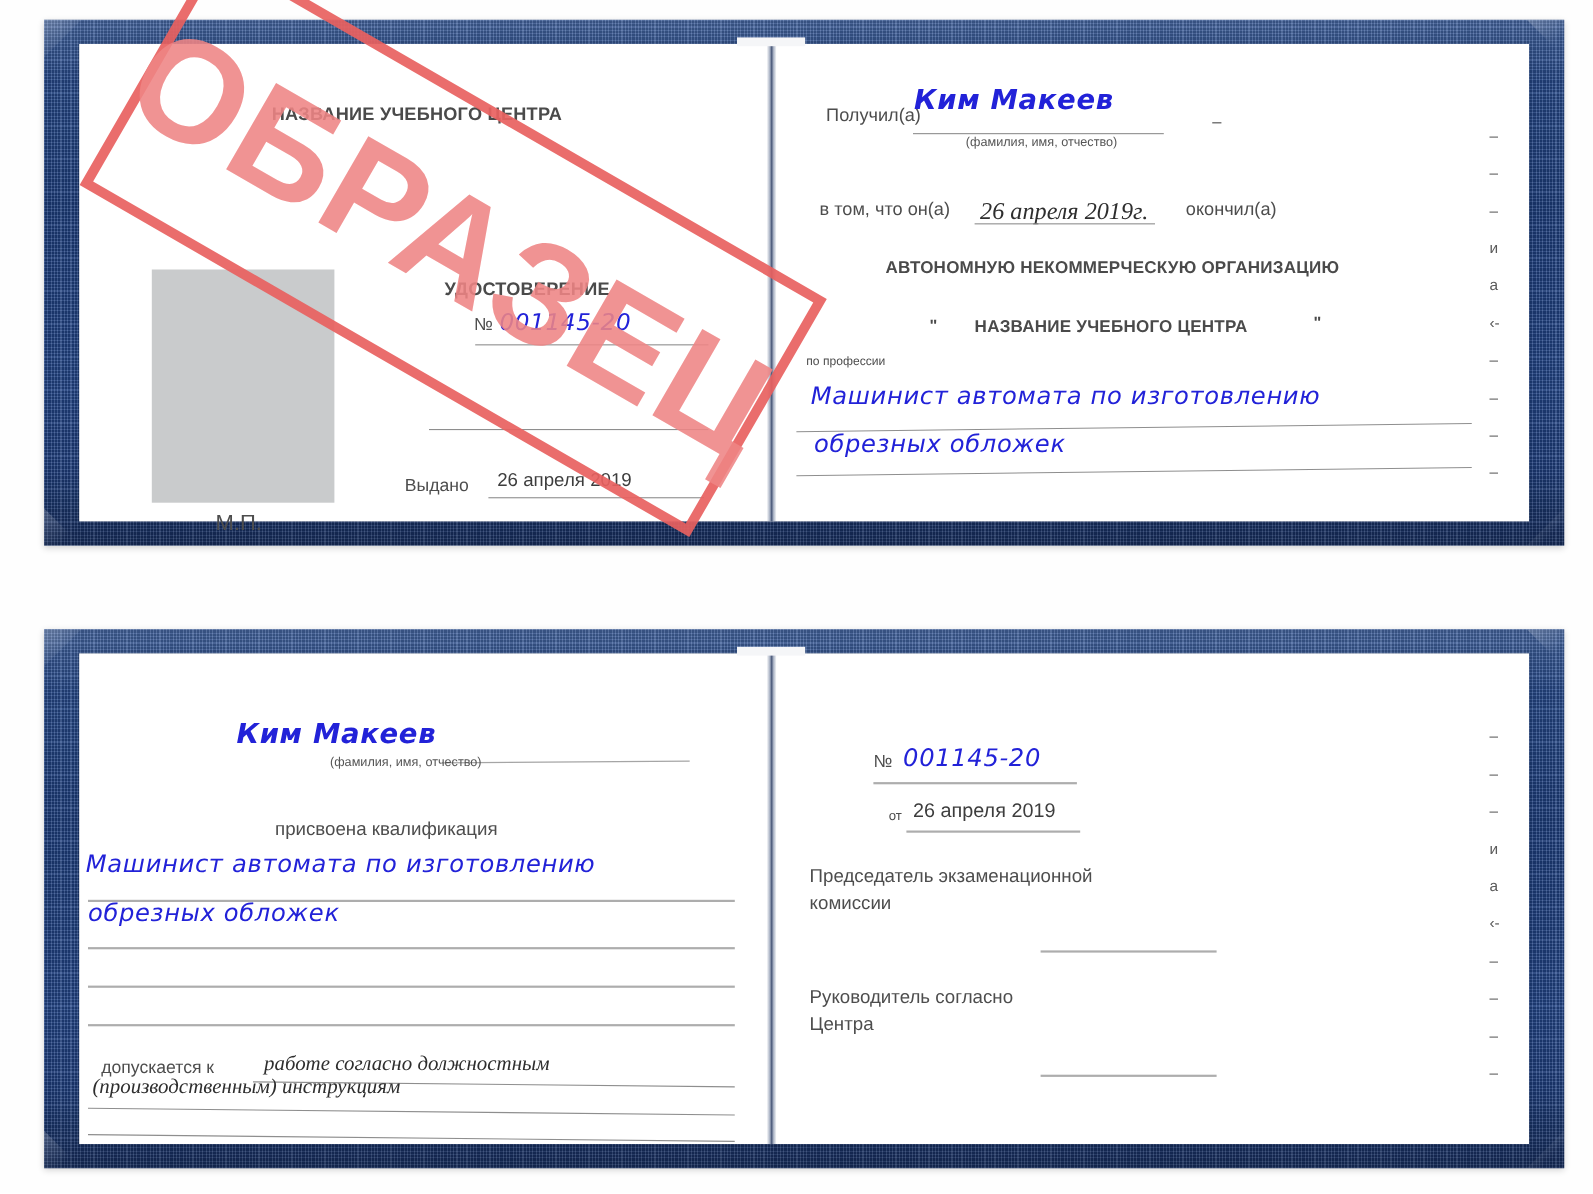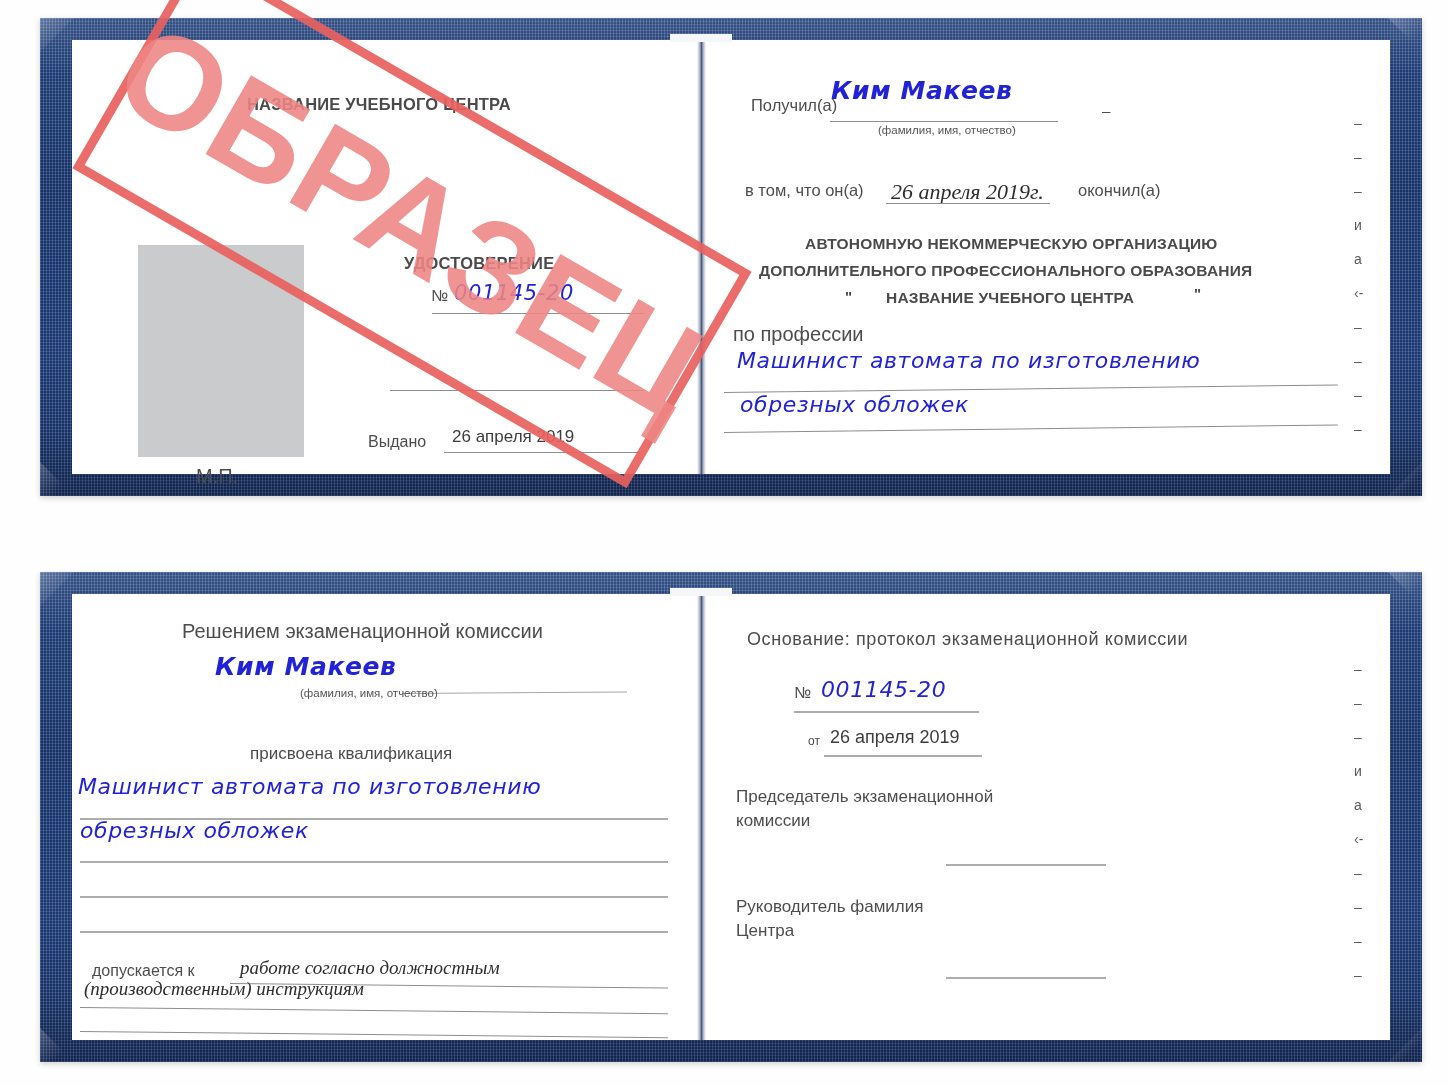--- a/index.html
+++ b/index.html
@@ -173,26 +173,25 @@
         <div class="rule" style="left:124px; top:81px; width:228px;"></div>
         <div class="tiny" style="position:absolute; left:172px; top:84px;">(фамилия, имя, отчество)</div>
         <div class="lbl-n" style="position:absolute; left:396px; top:62px; font-size:15px;">–</div>
 
         <div class="lbl-n" style="position:absolute; left:39px; top:141px; font-size:16.5px;">в том, что он(а)</div>
         <div class="typed-it" style="position:absolute; left:185px; top:139px; font-size:22px;">26 апреля 2019г.</div>
         <div class="rule" style="left:180px; top:163px; width:164px;"></div>
         <div class="lbl-n" style="position:absolute; left:372px; top:141px; font-size:16.5px;">окончил(а)</div>
 
         <div class="lbl" style="position:absolute; left:99px; top:195px; font-size:15.5px;">АВТОНОМНУЮ НЕКОММЕРЧЕСКУЮ ОРГАНИЗАЦИЮ</div>
-        <div class="lbl" style="position:absolute; left:53px; top:222px; font-size:15.5px;">ДОПОЛНИТЕЛЬНОГО ПРОФЕССИОНАЛЬНОГО ОБРАЗОВАНИЯ</div>
         <div class="lbl" style="position:absolute; left:139px; top:248px; font-size:15px;">"</div>
         <div class="lbl" style="position:absolute; left:180px; top:249px; font-size:15.5px;">НАЗВАНИЕ УЧЕБНОГО ЦЕНТРА</div>
         <div class="lbl" style="position:absolute; left:488px; top:245px; font-size:15px;">"</div>
 
-        <div class="lbl-n" style="position:absolute; left:27px; top:283px; font-size:20px;">по профессии</div>
+        <div class="lbl-n" style="position:absolute; left:27px; top:283px; font-size:11px;">по профессии</div>
         <div class="hand" style="position:absolute; left:31px; top:308px; font-size:22px;">Машинист автомата по изготовлению</div>
         <div class="rule" style="left:18px; top:352px; width:614px; transform:rotate(-0.7deg); transform-origin:left center;"></div>
         <div class="hand" style="position:absolute; left:34px; top:352px; font-size:22px;">обрезных обложек</div>
         <div class="rule" style="left:18px; top:392px; width:614px; transform:rotate(-0.7deg); transform-origin:left center;"></div>
 
         <div class="margin-col" style="left:648px; top:76px;">
           <span style="height:34px;">–</span>
           <span style="height:34px;">–</span>
           <span style="height:34px;">–</span>
           <span style="height:34px;">и</span>
@@ -217,21 +216,20 @@
     <div class="book-inner-shade"></div>
     <div class="corner tl"></div>
     <div class="corner tr"></div>
     <div class="corner bl"></div>
     <div class="corner br"></div>
 
     <div class="paper" style="left:32px; top:22px; width:1318px; height:446px;">
 
       <div style="position:absolute; left:0; top:0; width:628px; height:100%;">
 
-        <div class="lbl-n" style="position:absolute; left:110px; top:26px; font-size:20px;">Решением экзаменационной комиссии</div>
 
         <div class="hand" style="position:absolute; left:143px; top:58px; font-size:25px; font-weight:600;">Ким Макеев</div>
         <div class="rule thin" style="left:330px; top:99px; width:225px; transform:rotate(-0.4deg); transform-origin:left center;"></div>
         <div class="tiny" style="position:absolute; left:228px; top:93px;">(фамилия, имя, отчество)</div>
 
         <div class="lbl-n" style="position:absolute; left:178px; top:150px; font-size:17px;">присвоена квалификация</div>
 
         <div class="hand" style="position:absolute; left:6px; top:180px; font-size:22px;">Машинист автомата по изготовлению</div>
         <div class="rule grey" style="left:8px; top:224px; width:588px;"></div>
         <div class="hand" style="position:absolute; left:8px; top:224px; font-size:22px;">обрезных обложек</div>
@@ -245,35 +243,34 @@
         <div class="typed-it" style="position:absolute; left:12px; top:384px; font-size:19px;">(производственным) инструкциям</div>
         <div class="rule" style="left:8px; top:413px; width:588px; transform:rotate(0.6deg); transform-origin:left center;"></div>
         <div class="rule" style="left:8px; top:437px; width:588px; transform:rotate(0.6deg); transform-origin:left center;"></div>
       </div>
 
       <div class="spine" style="left:625px;"></div>
       <div class="spine-notch" style="left:598px; top:-6px; height:8px;"></div>
 
       <div style="position:absolute; left:634px; top:0; width:684px; height:100%;">
 
-        <div class="lbl-n" style="position:absolute; left:41px; top:35px; font-size:18px; letter-spacing:.6px;">Основание: протокол экзаменационной комиссии</div>
 
         <div class="lbl-n" style="position:absolute; left:88px; top:90px; font-size:16px;">№</div>
         <div class="hand" style="position:absolute; left:115px; top:83px; font-size:22px;">001145-20</div>
         <div class="rule grey" style="left:88px; top:117px; width:185px;"></div>
 
         <div class="lbl-n" style="position:absolute; left:102px; top:140px; font-size:12px;">от</div>
         <div class="typed-plain" style="position:absolute; left:124px; top:133px; font-size:18px;">26 апреля 2019</div>
         <div class="rule grey" style="left:118px; top:161px; width:158px;"></div>
 
         <div class="lbl-n" style="position:absolute; left:30px; top:193px; font-size:17px;">Председатель экзаменационной</div>
         <div class="lbl-n" style="position:absolute; left:30px; top:217px; font-size:17px;">комиссии</div>
         <div class="rule grey" style="left:240px; top:270px; width:160px;"></div>
 
-        <div class="lbl-n" style="position:absolute; left:30px; top:303px; font-size:17px;">Руководитель фамилия</div>
+        <div class="lbl-n" style="position:absolute; left:30px; top:303px; font-size:17px;">Руководитель согласно</div>
         <div class="lbl-n" style="position:absolute; left:30px; top:327px; font-size:17px;">Центра</div>
         <div class="rule grey" style="left:240px; top:383px; width:160px;"></div>
 
         <div class="margin-col" style="left:648px; top:68px;">
           <span style="height:34px;">–</span>
           <span style="height:34px;">–</span>
           <span style="height:34px;">–</span>
           <span style="height:34px;">и</span>
           <span style="height:34px;">а</span>
           <span style="height:34px;">‹-</span>

